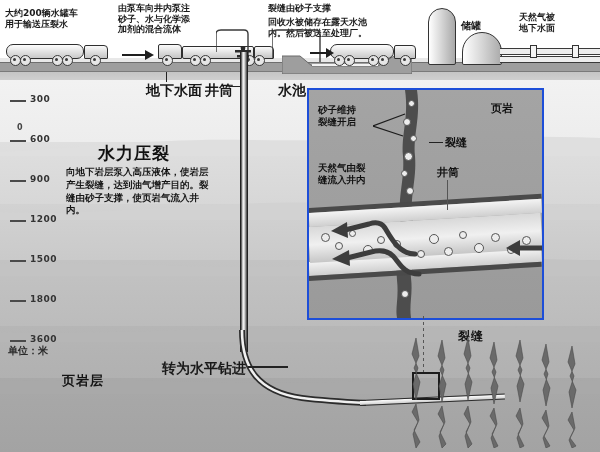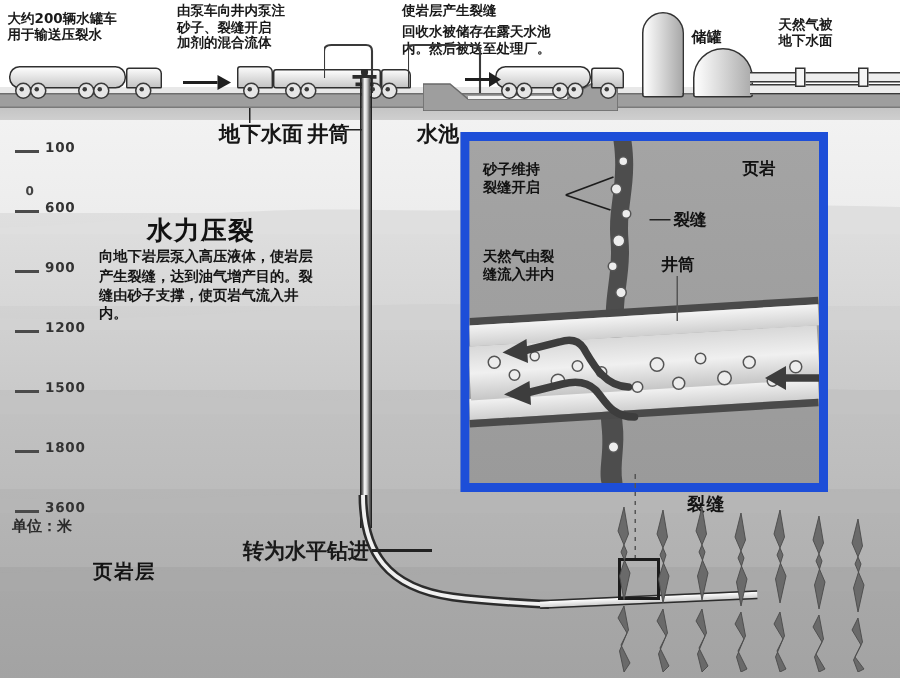--- a/index.html
+++ b/index.html
@@ -62,21 +62,21 @@
   .pipe-joint{position:absolute;background:#f5f5f5;border:1.3px solid #333;}
 
   
   .wellv{position:absolute;left:240px;top:52px;width:6px;height:300px;
          background:linear-gradient(90deg,#3b3b3b,#fafafa 35%,#d0d0d0 60%,#3b3b3b);
          border-left:1px solid #222;border-right:1px solid #222;}
   .wellhead{position:absolute;left:234px;top:46px;width:18px;height:18px;}
 
   
   .inset{position:absolute;left:307px;top:88px;width:233px;height:228px;
-         background:#a7a7a7;border:6px solid #1d4ed8;overflow:hidden;}
+         background:#a7a7a7;border:2px solid #1d4ed8;overflow:hidden;}
   .inset-shale{position:absolute;left:0;top:0;width:100%;height:100%;background:linear-gradient(#a4a4a4,#9a9a9a);}
   .ins-lbl{position:absolute;font-size:9.5px;font-weight:bold;color:#111;line-height:1.25;}
   .horizband{position:absolute;background:linear-gradient(#f4f4f4,#cfcfcf);}
   .horizdark{position:absolute;background:#4a4a4a;}
   .sandgrain{position:absolute;border-radius:50%;background:#ededed;border:1.3px solid #555;}
 
   
   .frac-lbl{position:absolute;left:458px;top:328px;font-size:12px;font-weight:bold;color:#141414;letter-spacing:1px;}
   .callout-box{position:absolute;left:412px;top:372px;width:24px;height:24px;border:2px solid #1c1c1c;background:transparent;}
   .dashlink{position:absolute;left:423px;top:316px;width:1px;height:56px;
@@ -124,21 +124,21 @@
 
   <svg style="position:absolute;left:282px;top:52px;width:130px;height:22px" viewBox="0 0 130 22">
     <path d="M0,4 L18,4 L30,14 L96,14 L112,4 L130,4 L130,22 L0,22 Z" fill="#9e9e9e" stroke="#6a6a6a" stroke-width="1"></path>
     <path d="M30,13 L96,13" stroke="#f2f2f2" stroke-width="2"></path>
   </svg>
 
   <div class="scale">
     <div class="zero-lbl">0</div>
 
     <div class="tick" style="top:40px"></div>
-    <div class="ticklbl" style="top:40px">100</div>
+    <div class="ticklbl" style="top:40px">300</div>
 
     <div class="tick" style="top:80px"></div>
     <div class="ticklbl" style="top:80px">600</div>
 
     <div class="tick" style="top:120px"></div>
     <div class="ticklbl" style="top:120px">900</div>
 
     <div class="tick" style="top:160px"></div>
     <div class="ticklbl" style="top:160px">1200</div>
 
@@ -153,26 +153,26 @@
   </div>
   <div class="unit">单位：米</div>
 
   <div class="cap cap-top" style="left:5px;top:8px;width:110px">
     <div>大约200辆水罐车</div>
     <div>用于输送压裂水</div>
   </div>
 
   <div class="cap cap-top" style="left:118px;top:3px;width:105px">
     <div>由泵车向井内泵注</div>
-    <div>砂子、裂缝开启</div>
+    <div>砂子、水与化学添</div>
     <div>加剂的混合流体</div>
   </div>
 
   <div class="cap cap-top" style="left:268px;top:3px;width:110px">
-    <div>使岩层产生裂缝</div>
+    <div>裂缝由砂子支撑</div>
   </div>
   <div class="cap cap-top" style="left:268px;top:17px;width:118px">
     <div>回收水被储存在露天水池</div>
     <div>内。然后被送至处理厂。</div>
   </div>
 
   <div class="cap cap-sub" style="left:461px;top:20px">储罐</div>
 
   <div class="cap cap-top" style="left:519px;top:12px;width:80px">
     <div>天然气被</div>

